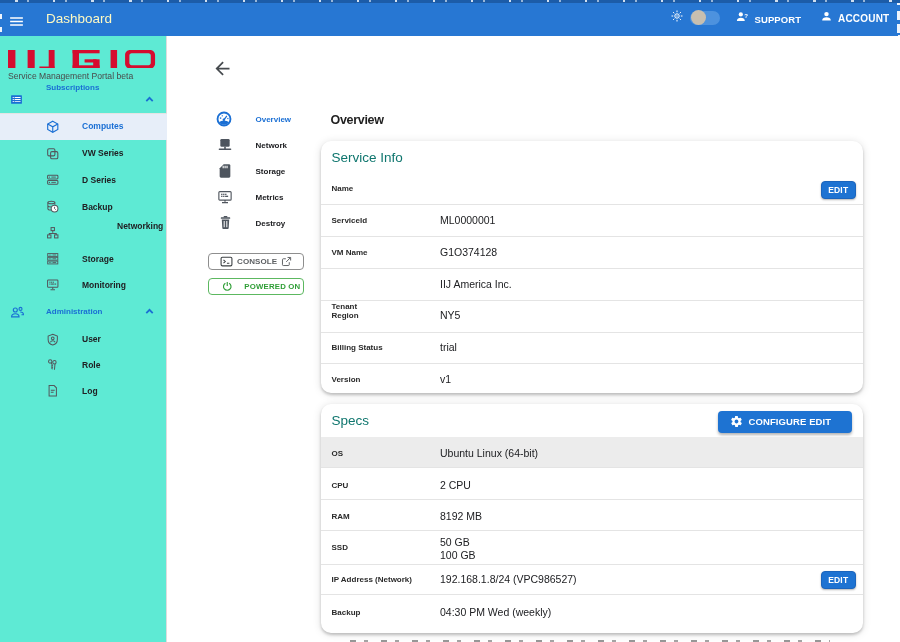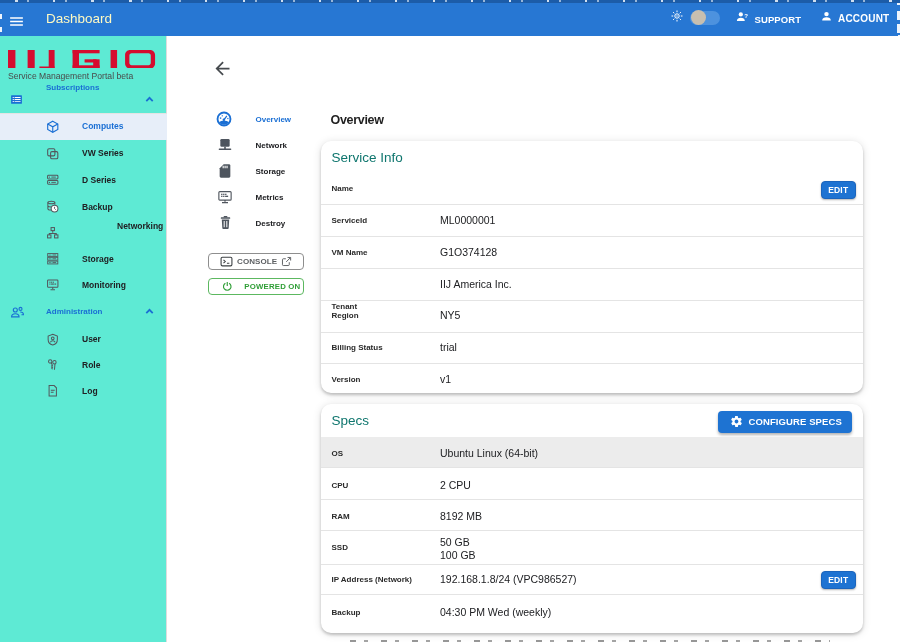--- a/index.html
+++ b/index.html
@@ -259,21 +259,21 @@
     <div class="row-label" style="top:233.8px;">Version</div>
       <div class="row-val" style="top:231.8px;">v1</div>
   </div>
 
   <div class="card" style="top:368px;height:229px;">
     <div class="card-title" style="top:8.5px;">Specs</div>
     <div class="abs" style="left:397.5px;top:6.5px;width:134px;height:22.5px;background:#1e73d2;border-radius:4px;box-shadow:0 2px 3px rgba(0,0,0,.3);"></div>
     <svg class="icon" style="left:409px;top:11px" width="13" height="13" viewBox="0 0 24 24" fill="#fff">
       <path d="M19.4 13c0-.3.1-.6.1-1s0-.7-.1-1l2.1-1.7c.2-.2.2-.4.1-.6l-2-3.5c-.1-.2-.4-.3-.6-.2l-2.5 1c-.5-.4-1.1-.7-1.7-1l-.4-2.6c0-.2-.2-.4-.5-.4h-4c-.2 0-.4.2-.5.4l-.4 2.6c-.6.3-1.2.6-1.7 1l-2.5-1c-.2-.1-.5 0-.6.2l-2 3.5c-.1.2-.1.5.1.6L4.6 11c0 .3-.1.6-.1 1s0 .7.1 1l-2.1 1.7c-.2.2-.2.4-.1.6l2 3.5c.1.2.4.3.6.2l2.5-1c.5.4 1.1.7 1.7 1l.4 2.6c0 .2.2.4.5.4h4c.2 0 .4-.2.5-.4l.4-2.6c.6-.3 1.2-.6 1.7-1l2.5 1c.2.1.5 0 .6-.2l2-3.5c.1-.2.1-.5-.1-.6zM12 15.5c-1.9 0-3.5-1.6-3.5-3.5s1.6-3.5 3.5-3.5 3.5 1.6 3.5 3.5-1.6 3.5-3.5 3.5z"></path>
     </svg>
-    <div class="abs" style="left:428px;top:12px;font-size:9.5px;font-weight:bold;letter-spacing:0.1px;color:#fff;">CONFIGURE SPECS</div>
+    <div class="abs" style="left:428px;top:12px;font-size:9.5px;font-weight:bold;letter-spacing:0.1px;color:#fff;">CONFIGURE EDIT</div>
     <div class="abs" style="left:0;top:33px;width:542.5px;height:30.3px;background:#ececec;"></div>
     <div class="row-label" style="top:45px;">OS</div>
       <div class="row-val" style="top:43px;">Ubuntu Linux (64-bit)</div>
     <div class="sep" style="top:63.3px;"></div>
     <div class="row-label" style="top:77px;">CPU</div>
       <div class="row-val" style="top:75px;">2 CPU</div>
     <div class="sep" style="top:95.3px;"></div>
     <div class="row-label" style="top:107.5px;">RAM</div>
       <div class="row-val" style="top:105.5px;">8192 MB</div>
     <div class="sep" style="top:126px;"></div>

